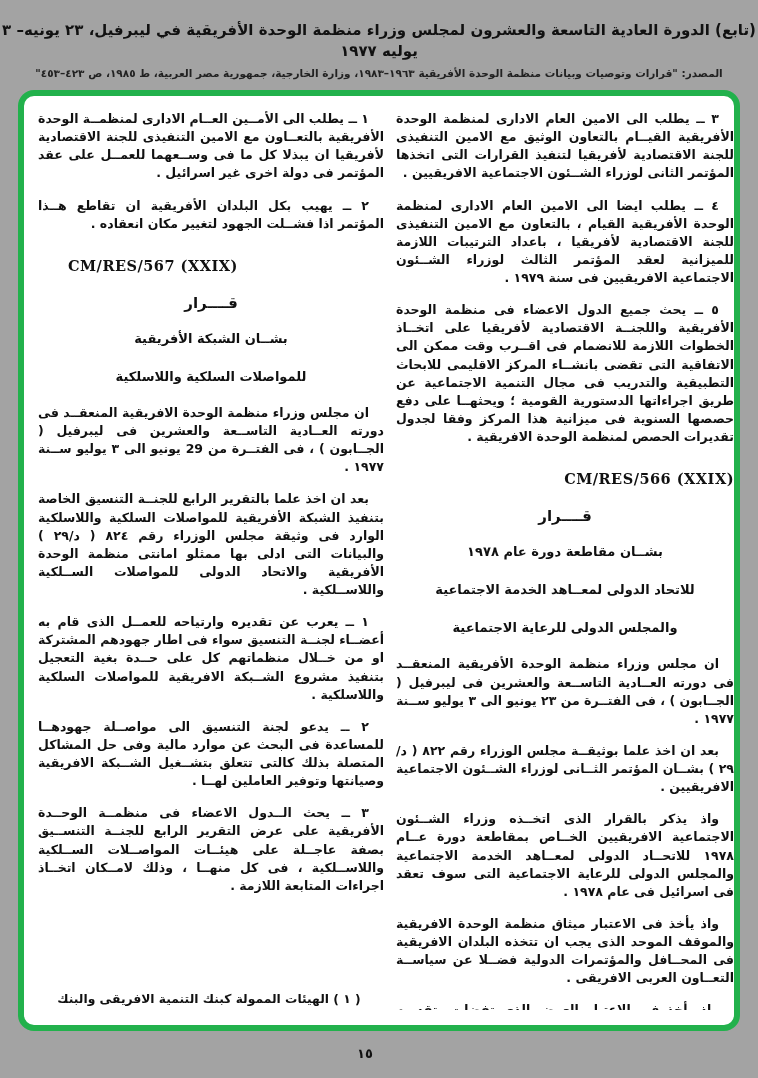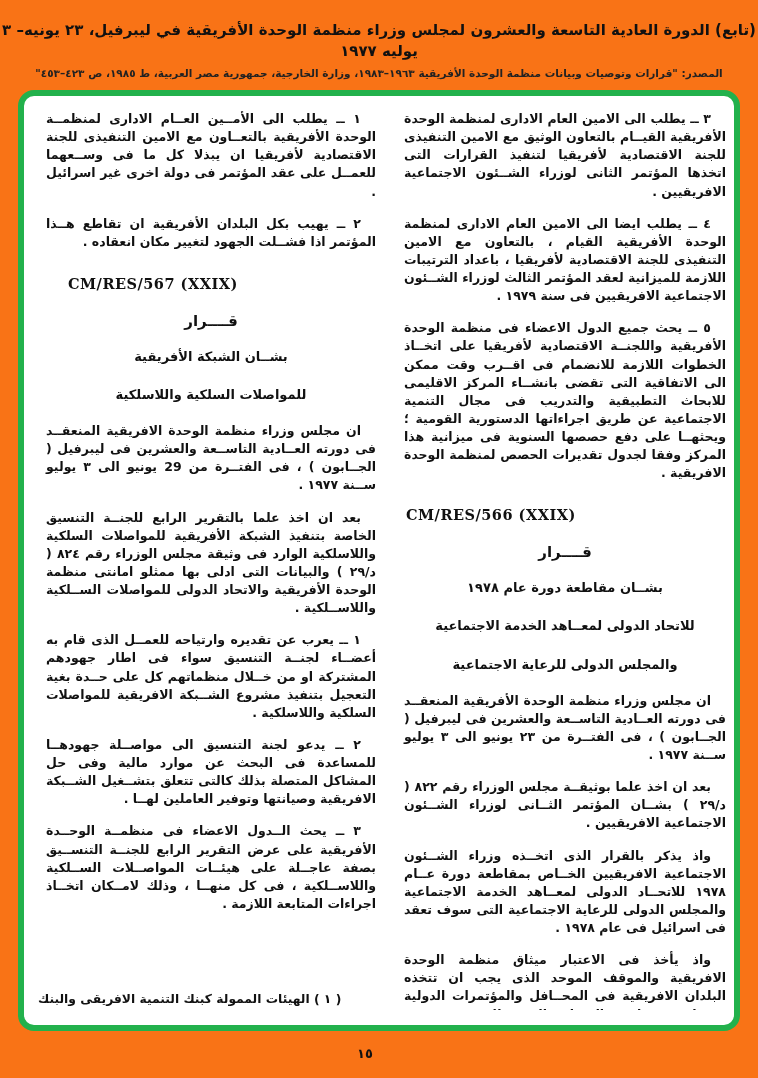--- a/index.html
+++ b/index.html
@@ -1,59 +1,59 @@
 <!DOCTYPE html>
 <html lang="ar"><head>
 <meta charset="utf-8">
 <style>
   html,body{margin:0;padding:0;background:#e8e8e8;}
   .page{
-    position:relative;width:758px;height:1078px;background:#f97316;
+    position:relative;width:758px;height:1078px;background:#a3a3a3;
     font-family:"DejaVu Sans", sans-serif;color:#111;overflow:hidden;
     margin:0 auto;
   }
   
   .doc-header{position:absolute;top:20px;left:0;right:0;direction:rtl;}
   .hdr1{font-size:15px;font-weight:700;text-align:center;line-height:1.4;}
   .hdr2{font-size:10.5px;font-weight:700;text-align:center;margin-top:5px;color:#222;}
   
   .frame{
     position:absolute;left:18px;top:90px;width:722px;height:941px;
     box-sizing:border-box;border:6px solid #22b14c;border-radius:16px;
     background:#fff;
   }
   
   .col{position:absolute;top:14px;height:900px;direction:rtl;overflow:hidden;}
   .col-left{left:14px;width:346px;}
   .col-right{left:372px;width:338px;}
   .para{
-    margin:0 8px 14px;font-size:12.5px;line-height:1.45;
+    margin:0 0 14px;font-size:12.5px;line-height:1.45;
     text-align:justify;text-indent:15px;font-weight:600;
   }
   .lead{font-weight:700;}
   .resnum{
     direction:ltr;text-align:left;
     font-family:"DejaVu Serif","Liberation Serif",serif;
     font-weight:700;font-size:14.5px;letter-spacing:.5px;
     margin:24px 0 20px;
   }
   .resnum-left{padding-left:30px;}
-  .resnum-right{padding-left:10px;}
+  .resnum-right{padding-left:10px;text-align:right;}
   .qarar{
     font-size:15px;font-weight:700;text-align:center;
     margin:0 0 16px;letter-spacing:1px;
   }
   .subtitle{
     font-size:13px;font-weight:700;text-align:center;
     line-height:1.7;margin:0 0 16px;
   }
   .subtitle div{margin:16px;}
   .footnote{
     position:absolute;bottom:4px;right:0;left:0;
-    font-size:12.3px;font-weight:600;direction:rtl;text-align:left;
+    font-size:12.3px;font-weight:600;direction:rtl;text-align:center;
     padding-right:4px;
   }
   .page-number{
     position:absolute;top:1046px;left:0;width:730px;text-align:center;
     font-size:13px;font-weight:700;
   }
 </style>
 </head>
 <body>
 

